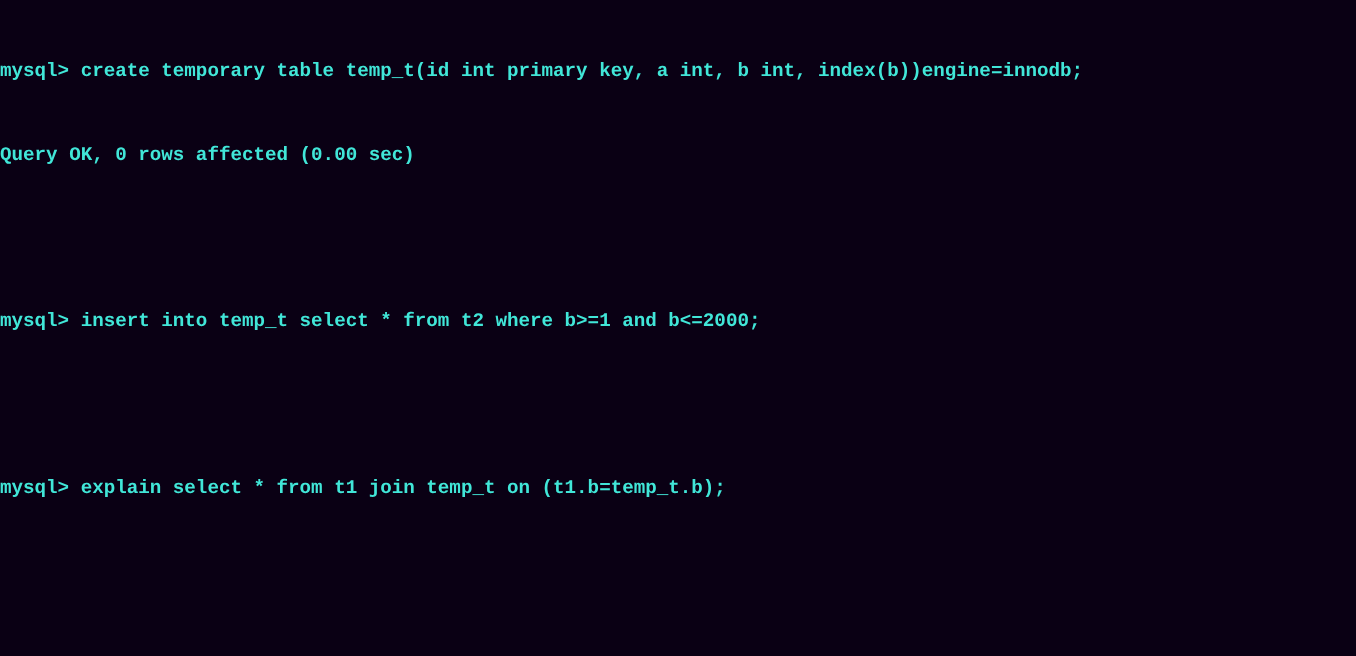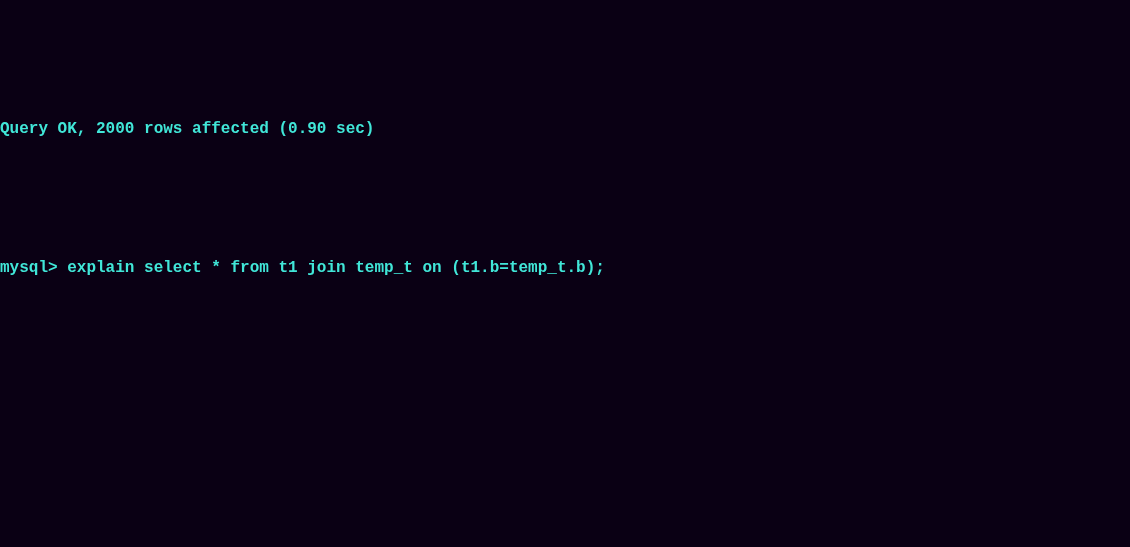--- a/index.html
+++ b/index.html
@@ -18,22 +18,24 @@
   .term {
     padding: 2px 0 0 0;
     white-space: pre;
   }
   .line { white-space: pre; }
 </style>
 </head>
 <body>
 
 <div class="term">
+  <div class="line"><span>mysql&gt;</span><span> create temporary table temp_t(id int primary key, a int, b int, index(b))engine=innodb;</span></div>
+  <div class="line">Query OK, 0 rows affected (0.00 sec)</div>
   <div class="line"> </div>
-  <div class="line">Query OK, 2000 rows affected (0.90 sec)</div>
+  <div class="line"><span>mysql&gt;</span><span> insert into temp_t select * from t2 where b&gt;=1 and b&lt;=2000;</span></div>
   <div class="line"> </div>
   <div class="line"><span>mysql&gt;</span><span> explain select * from t1 join temp_t on (t1.b=temp_t.b);</span></div>
   
   
   
   
   
   
 </div>
 

